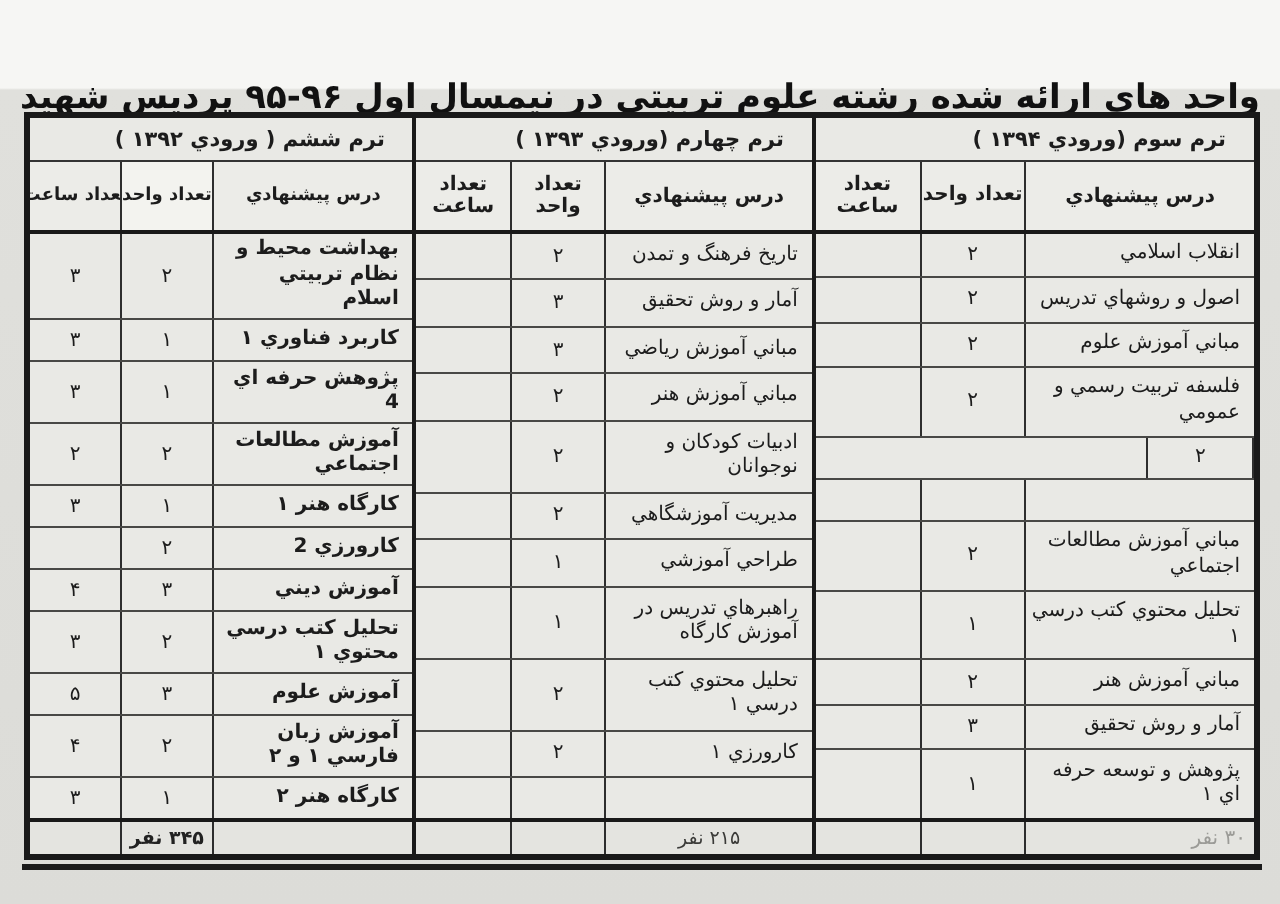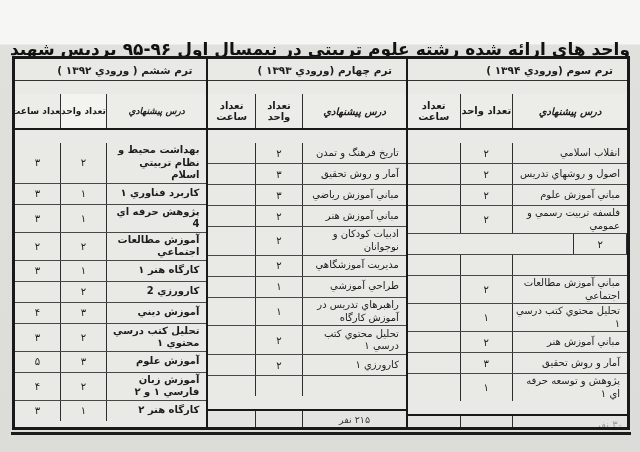--- a/index.html
+++ b/index.html
@@ -12,40 +12,40 @@
     position:absolute;top:7px;left:0;right:0;text-align:center;
     font-size:17px;font-weight:bold;color:#111;margin-top:32px;
   }
   .tbl{
     position:absolute;top:56px;left:12px;width:612px;height:368px;
     border:3px solid #191919;background:#e9e9e5;display:flex;direction:rtl;
   }
   .tbl::after{
     content:"";position:absolute;left:-4px;right:-4px;bottom:-8px;height:3px;background:#1b1b1b;
   }
-  .sec{display:flex;flex-direction:column;overflow:hidden;box-sizing:border-box;gap:13px;}
+  .sec{display:flex;flex-direction:column;overflow:hidden;box-sizing:border-box;}
   .sec0{width:35.8%;}
   .sec1{width:32.6%;}
   .sec2{width:31.6%;}
   .sec1,.sec2{border-right:2.5px solid #191919;}
   .term-title{
     height:21px;flex:0 0 auto;display:flex;align-items:center;
     border-bottom:1.5px solid #333;font-weight:bold;font-size:10.5px;
     padding:0 14px 0 4px;white-space:nowrap;overflow:hidden;
   }
   .thead{
     display:flex;align-items:stretch;flex:0 0 auto;height:34px;
     border-bottom:2.5px solid #191919;font-weight:bold;font-size:10px;background:#ececE8;
   }
   .c{display:flex;align-items:center;justify-content:center;text-align:center;box-sizing:border-box;overflow:hidden;}
   .cc{width:52%;justify-content:flex-start;text-align:right;padding:1px 7px 1px 2px;}
   .cu{width:24%;}
   .ch{width:24%;}
   .cu,.ch{border-right:1.4px solid #2e2e2e;}
-  .thead .cc{justify-content:center;text-align:center;padding:0 2px;font-style:italic;}
+  .thead .cc{justify-content:center;text-align:center;padding:0 2px;}
   .thead .cu,.thead .ch{line-height:1.15;}
   .sec2 .thead{font-size:9px;}
   .sec2 .thead .cu,.sec2 .thead .ch{white-space:nowrap;}
   .sec2 .thead .cu{background:#f3f3ef;}
   .rows{flex:1 1 auto;display:flex;flex-direction:column;}
   .row{display:flex;align-items:stretch;flex:1 1 auto;min-height:20px;border-bottom:1.4px solid #484846;font-size:10px;}
   .row:last-child{border-bottom:none;}
   .row .cc{line-height:1.25;}
   .sec2 .row .cc{font-weight:bold;}
   .totals{

